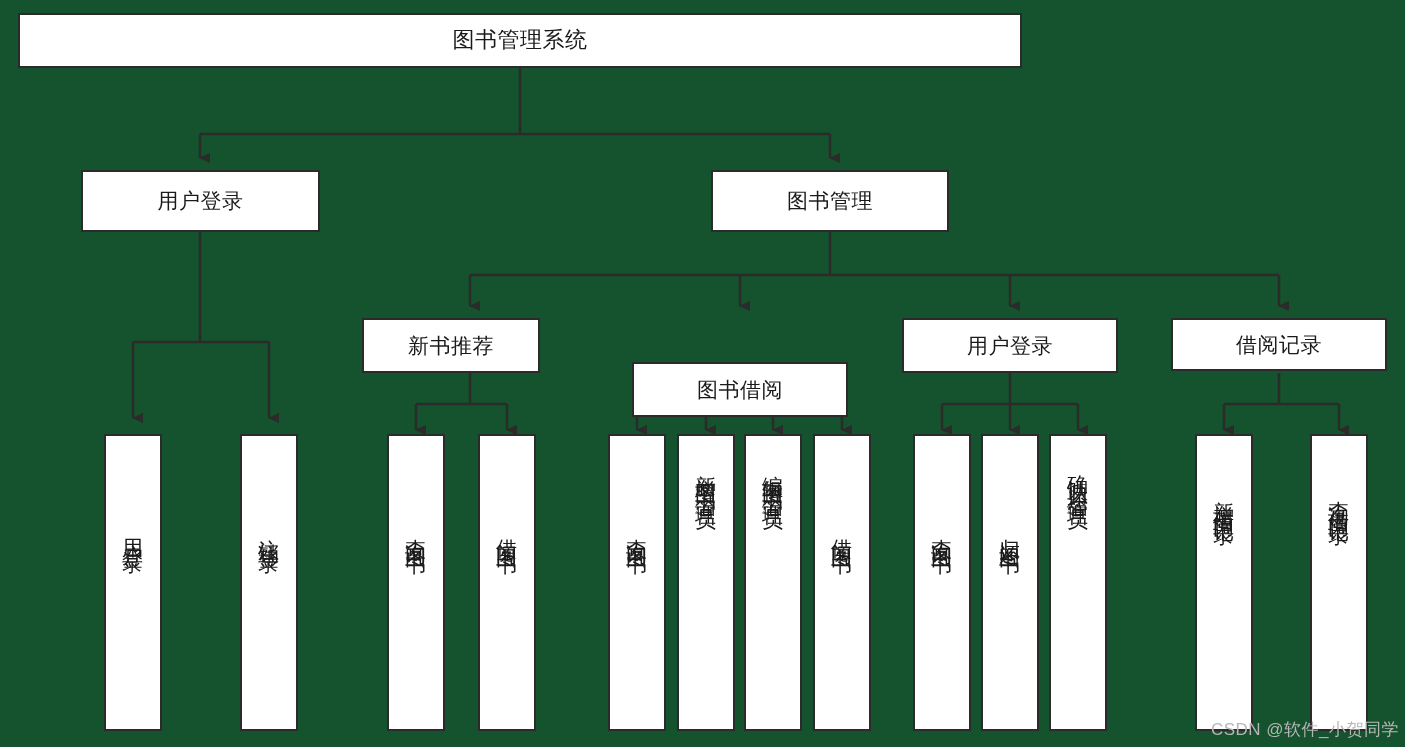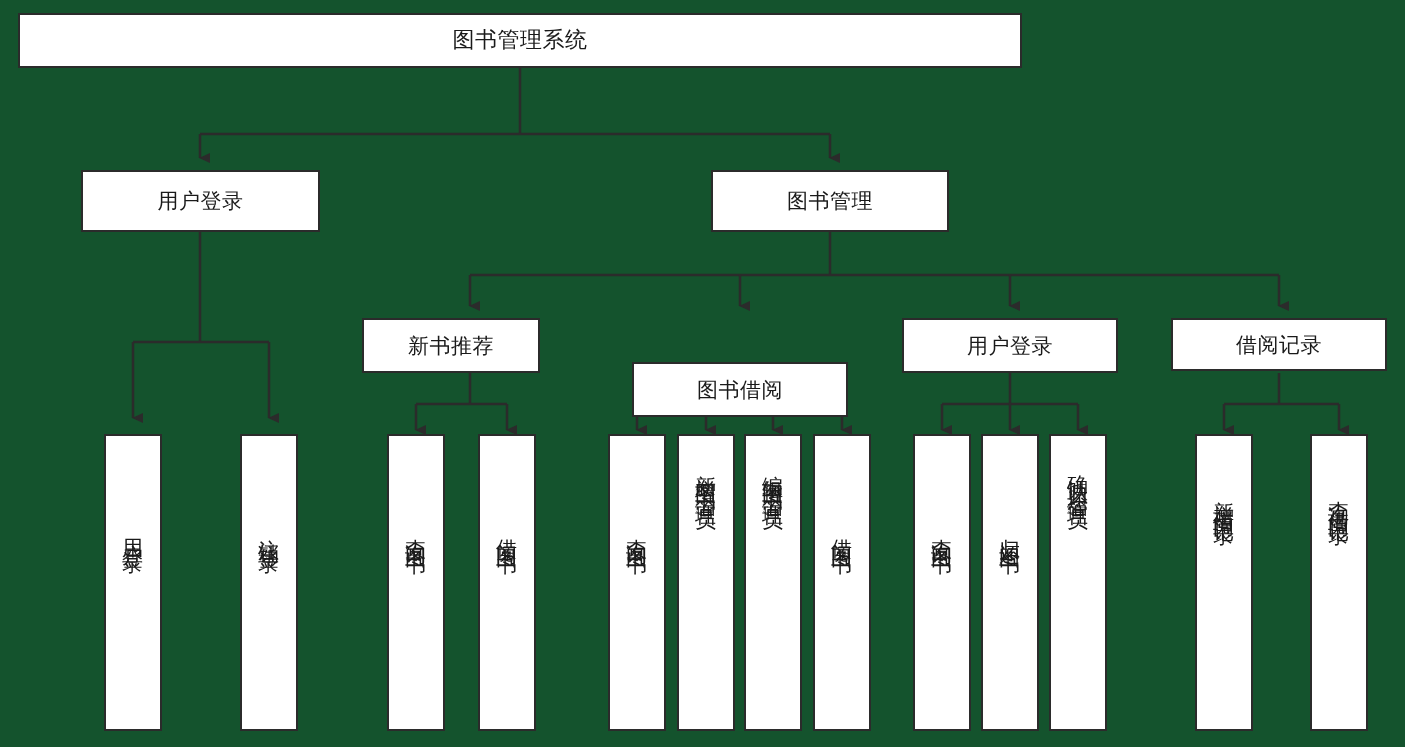--- a/index.html
+++ b/index.html
@@ -189,13 +189,14 @@
     <span class="label">确认归还（管理员）</span>
   </div>
 
   <div class="node vert near" style="left:1195px; top:434px; width:58px; height:297px;">
     <span class="label">新增借阅记录</span>
   </div>
   <div class="node vert near" style="left:1310px; top:434px; width:58px; height:297px;">
     <span class="label">查询借阅记录</span>
   </div>
 
+  <div class="watermark">CSDN @软件_小贺同学</div>
 </div>
 
 </body></html>

